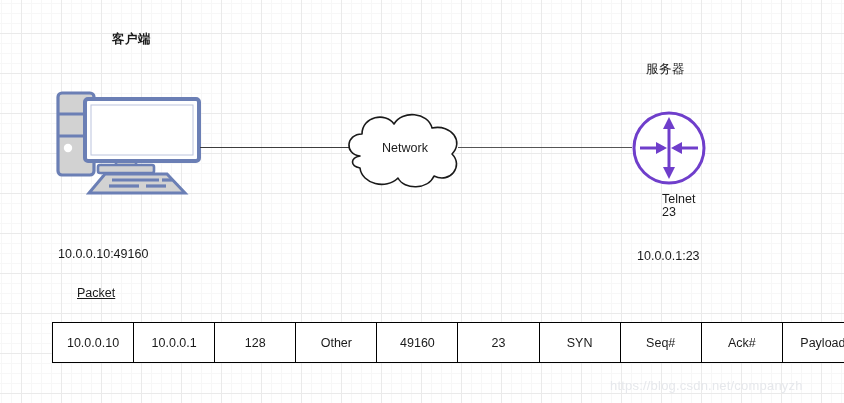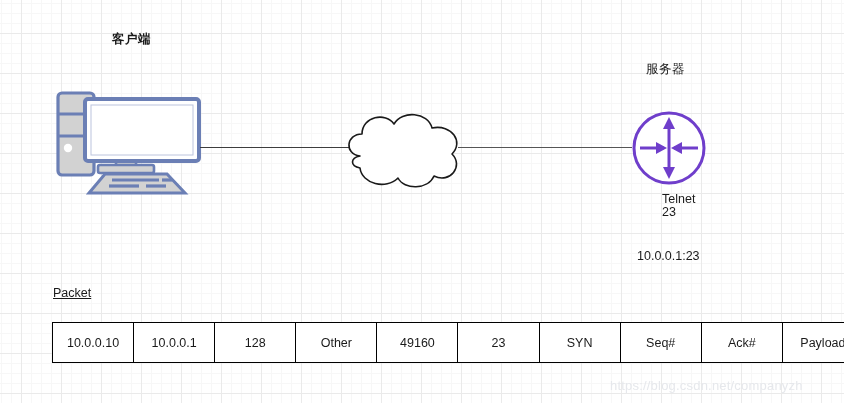--- a/index.html
+++ b/index.html
@@ -45,21 +45,21 @@
     white-space: nowrap;
   }
   .lbl-cjk {
     font-size: 12.5px;
     letter-spacing: 0.5px;
   }
 
   #client-label   { left: 112px; top: 32px; font-weight: bold; }
   #server-label   { left: 646px; top: 62px; text-align: center; }
   #client-addr    { left: 58px;  top: 247px; }
-  #packet-label   { left: 53px;  top: 286px; text-decoration: underline; }
+  #packet-label   { left: 77px;  top: 286px; text-decoration: underline; }
   #server-addr    { left: 637px; top: 237px; margin-top: 12px; }
   #telnet-name    { left: 650px; top: 192px; margin-left: 12px; }
   #telnet-port    { left: 662px; top: 205px; }
 
   
   #client-icon {
     position: absolute;
     left: 54px;
     top: 90px;
     width: 150px;
@@ -173,20 +173,21 @@
                C 4,50 6,30 22,30
                C 22,12 46,8 54,20
                C 62,6 88,8 92,24
                C 112,20 124,38 112,50
                C 124,62 110,80 94,72
                C 88,86 64,86 58,74
                C 46,86 22,80 20,64
                C 10,62 10,54 20,52 Z" fill="#ffffff" stroke="#1a1a1a" stroke-width="1.6" stroke-linejoin="round"></path>
     </svg>
   </div>
+  <div id="network-cloud-text">Network</div>
 
   <div class="link" id="link-cloud-router"></div>
 
   <div class="lbl lbl-cjk" id="server-label">服务器</div>
 
   <div id="router-icon">
     <svg width="78" height="78" viewBox="0 0 78 78" xmlns="http://www.w3.org/2000/svg">
       <circle cx="39" cy="39" r="35" fill="#ffffff" stroke="#6f3ecb" stroke-width="3"></circle>
 
       <line x1="39" y1="12" x2="39" y2="66" stroke="#6f3ecb" stroke-width="3"></line>
@@ -197,20 +198,21 @@
       <polygon points="37,39 26,33 26,45" fill="#6f3ecb"></polygon>
 
       <line x1="68" y1="39" x2="44" y2="39" stroke="#6f3ecb" stroke-width="3"></line>
       <polygon points="41,39 52,33 52,45" fill="#6f3ecb"></polygon>
     </svg>
   </div>
 
   <div class="lbl" id="telnet-name">Telnet</div>
   <div class="lbl" id="telnet-port">23</div>
 
+  <div class="lbl" id="client-addr">10.0.0.10:49160</div>
   <div class="lbl" id="server-addr">10.0.0.1:23</div>
 
   <div class="lbl" id="packet-label">Packet</div>
 
   <table id="packet-table">
     <tbody>
       <tr>
         <td>10.0.0.10</td>
         <td>10.0.0.1</td>
         <td>128</td>

